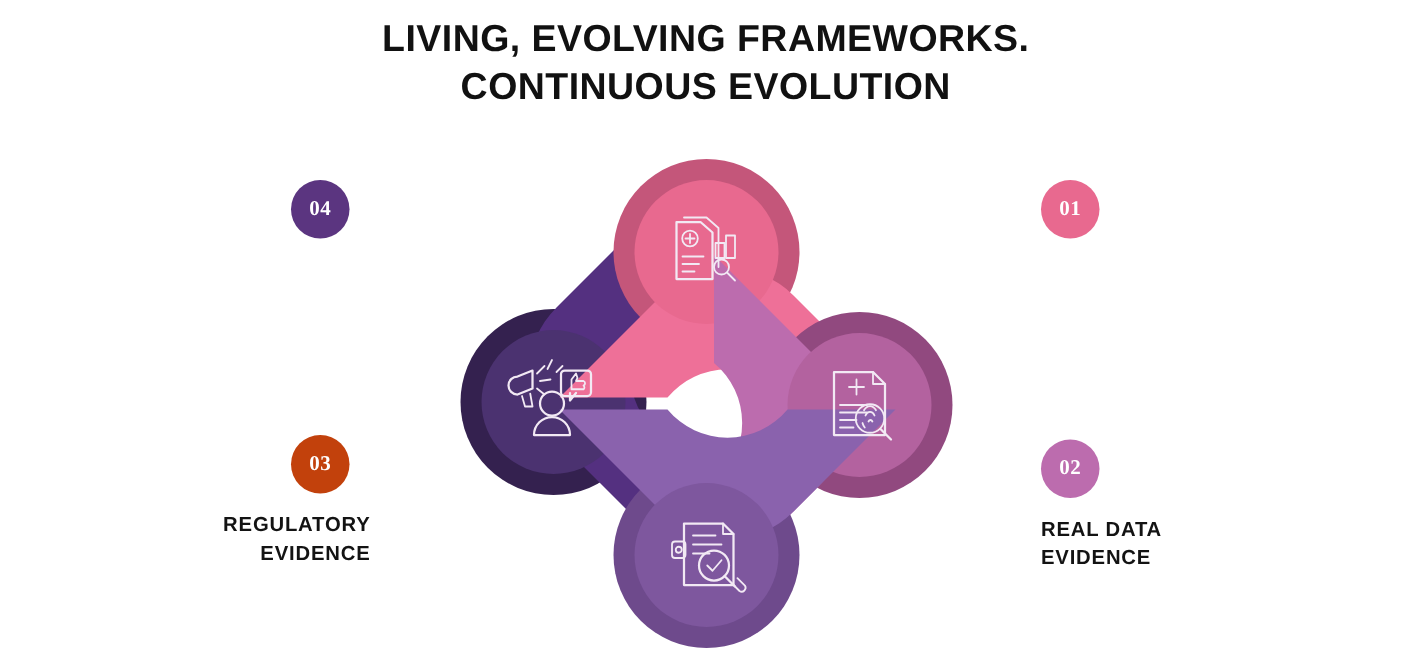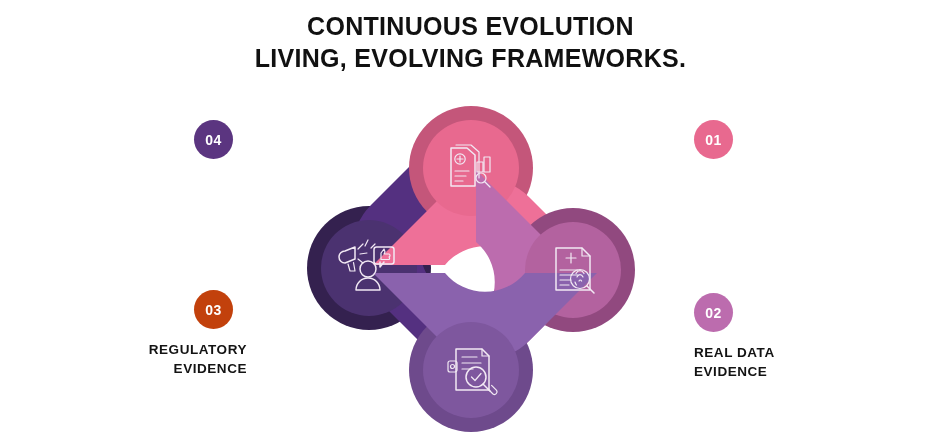--- a/index.html
+++ b/index.html
@@ -26,20 +26,21 @@
     white-space:nowrap;
   }
 
   
   .side-block{ position:absolute; }
   .badge{
     width:39px;height:39px;border-radius:50%;
     display:flex;align-items:center;justify-content:center;
     color:#ffffff;font-size:14px;font-weight:bold;
     letter-spacing:0.4px;
+    font-family:Liberation Serif, serif;
   }
   .side-label{
     font-size:13.5px;font-weight:bold;color:#131313;
     letter-spacing:0.55px;line-height:19px;
     margin-top:11px;white-space:pre-line;
   }
   
   .side-block.left{ text-align:right; }
   .side-block.left .badge{ margin-left:auto; margin-right:14px; }
   .side-block.right{ text-align:left; }
@@ -58,22 +59,22 @@
   #diagram svg{ display:block; }
   .ico{ fill:none; stroke:#f2e9f4; stroke-width:1.5;
         stroke-linecap:round; stroke-linejoin:round; }
   .ico-thin{ fill:none; stroke:#f2e9f4; stroke-width:1.2;
         stroke-linecap:round; stroke-linejoin:round; }
 </style>
 </head>
 <body style="background: rgb(255, 255, 255);">
 
 <div id="title-block">
+  <div class="line">LIVING, EVOLVING FRAMEWORKS.</div>
   <div class="line">CONTINUOUS EVOLUTION</div>
-  <div class="line">LIVING, EVOLVING FRAMEWORKS.</div>
 </div>
 
 <div class="side-block left" id="block-04">
   <div class="badge" style="background: rgb(91, 53, 128);">04</div>
 </div>
 
 <div class="side-block left" id="block-03">
   <div class="badge" style="background: #c2410c;">03</div>
   <div class="side-label">REGULATORY
 EVIDENCE</div>

